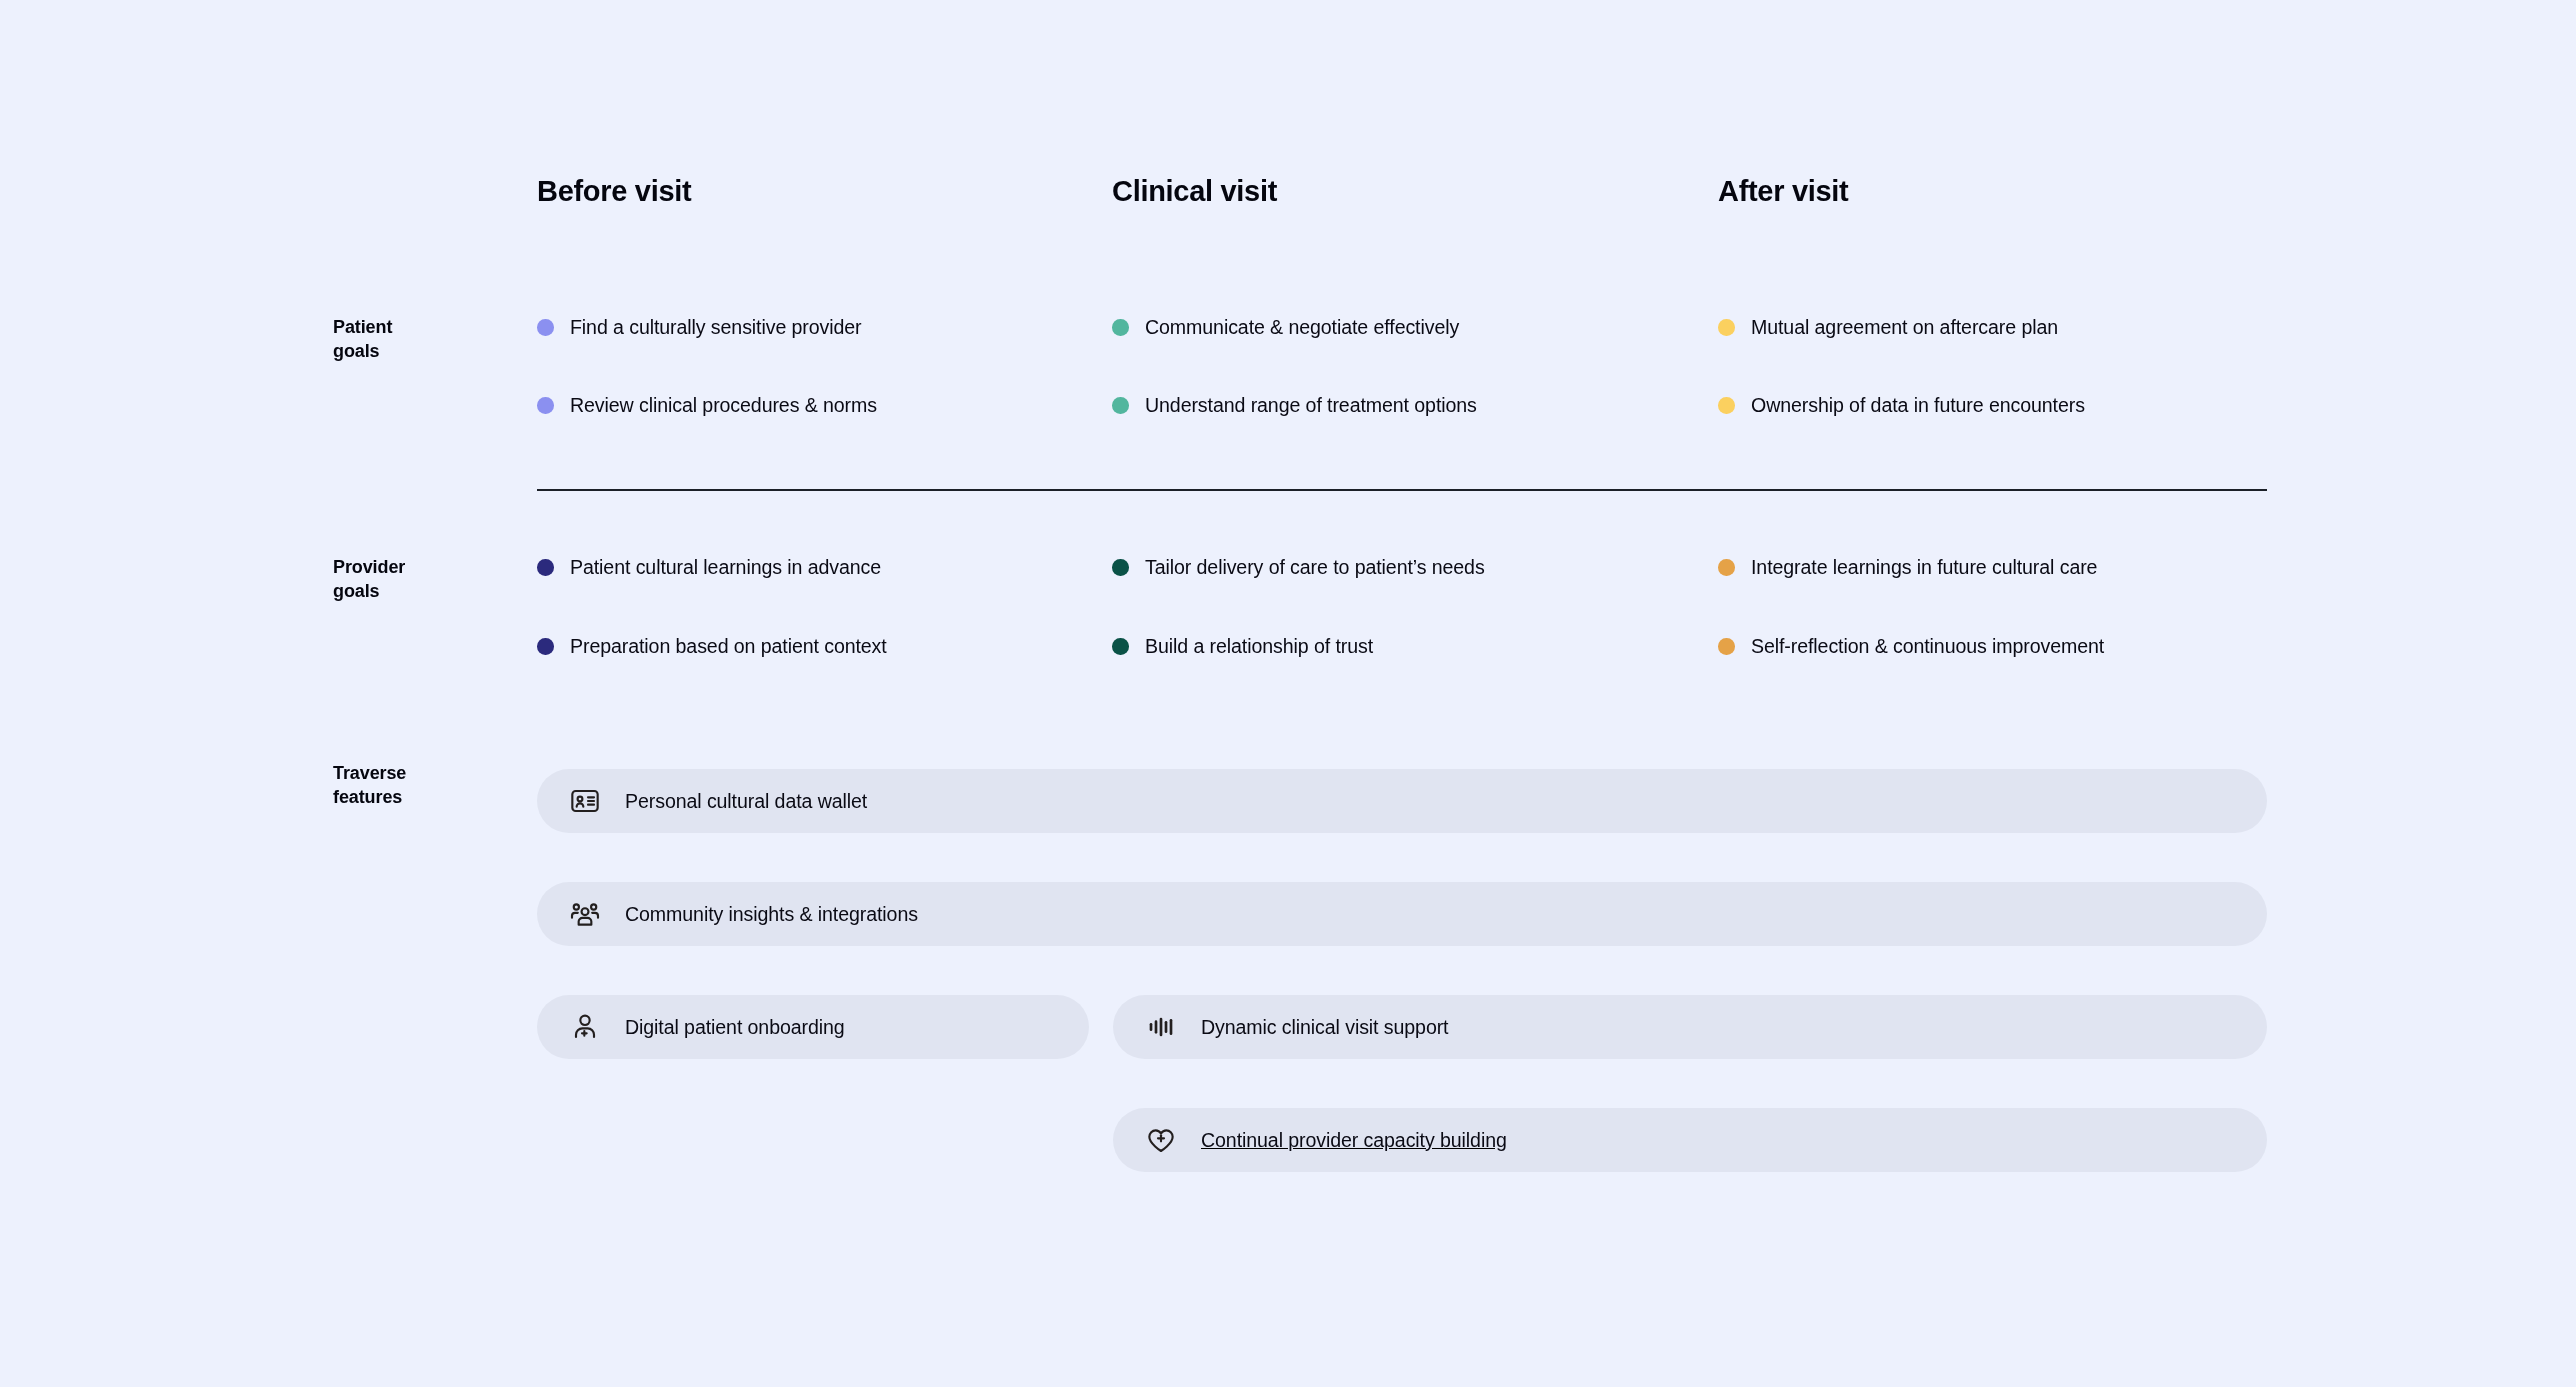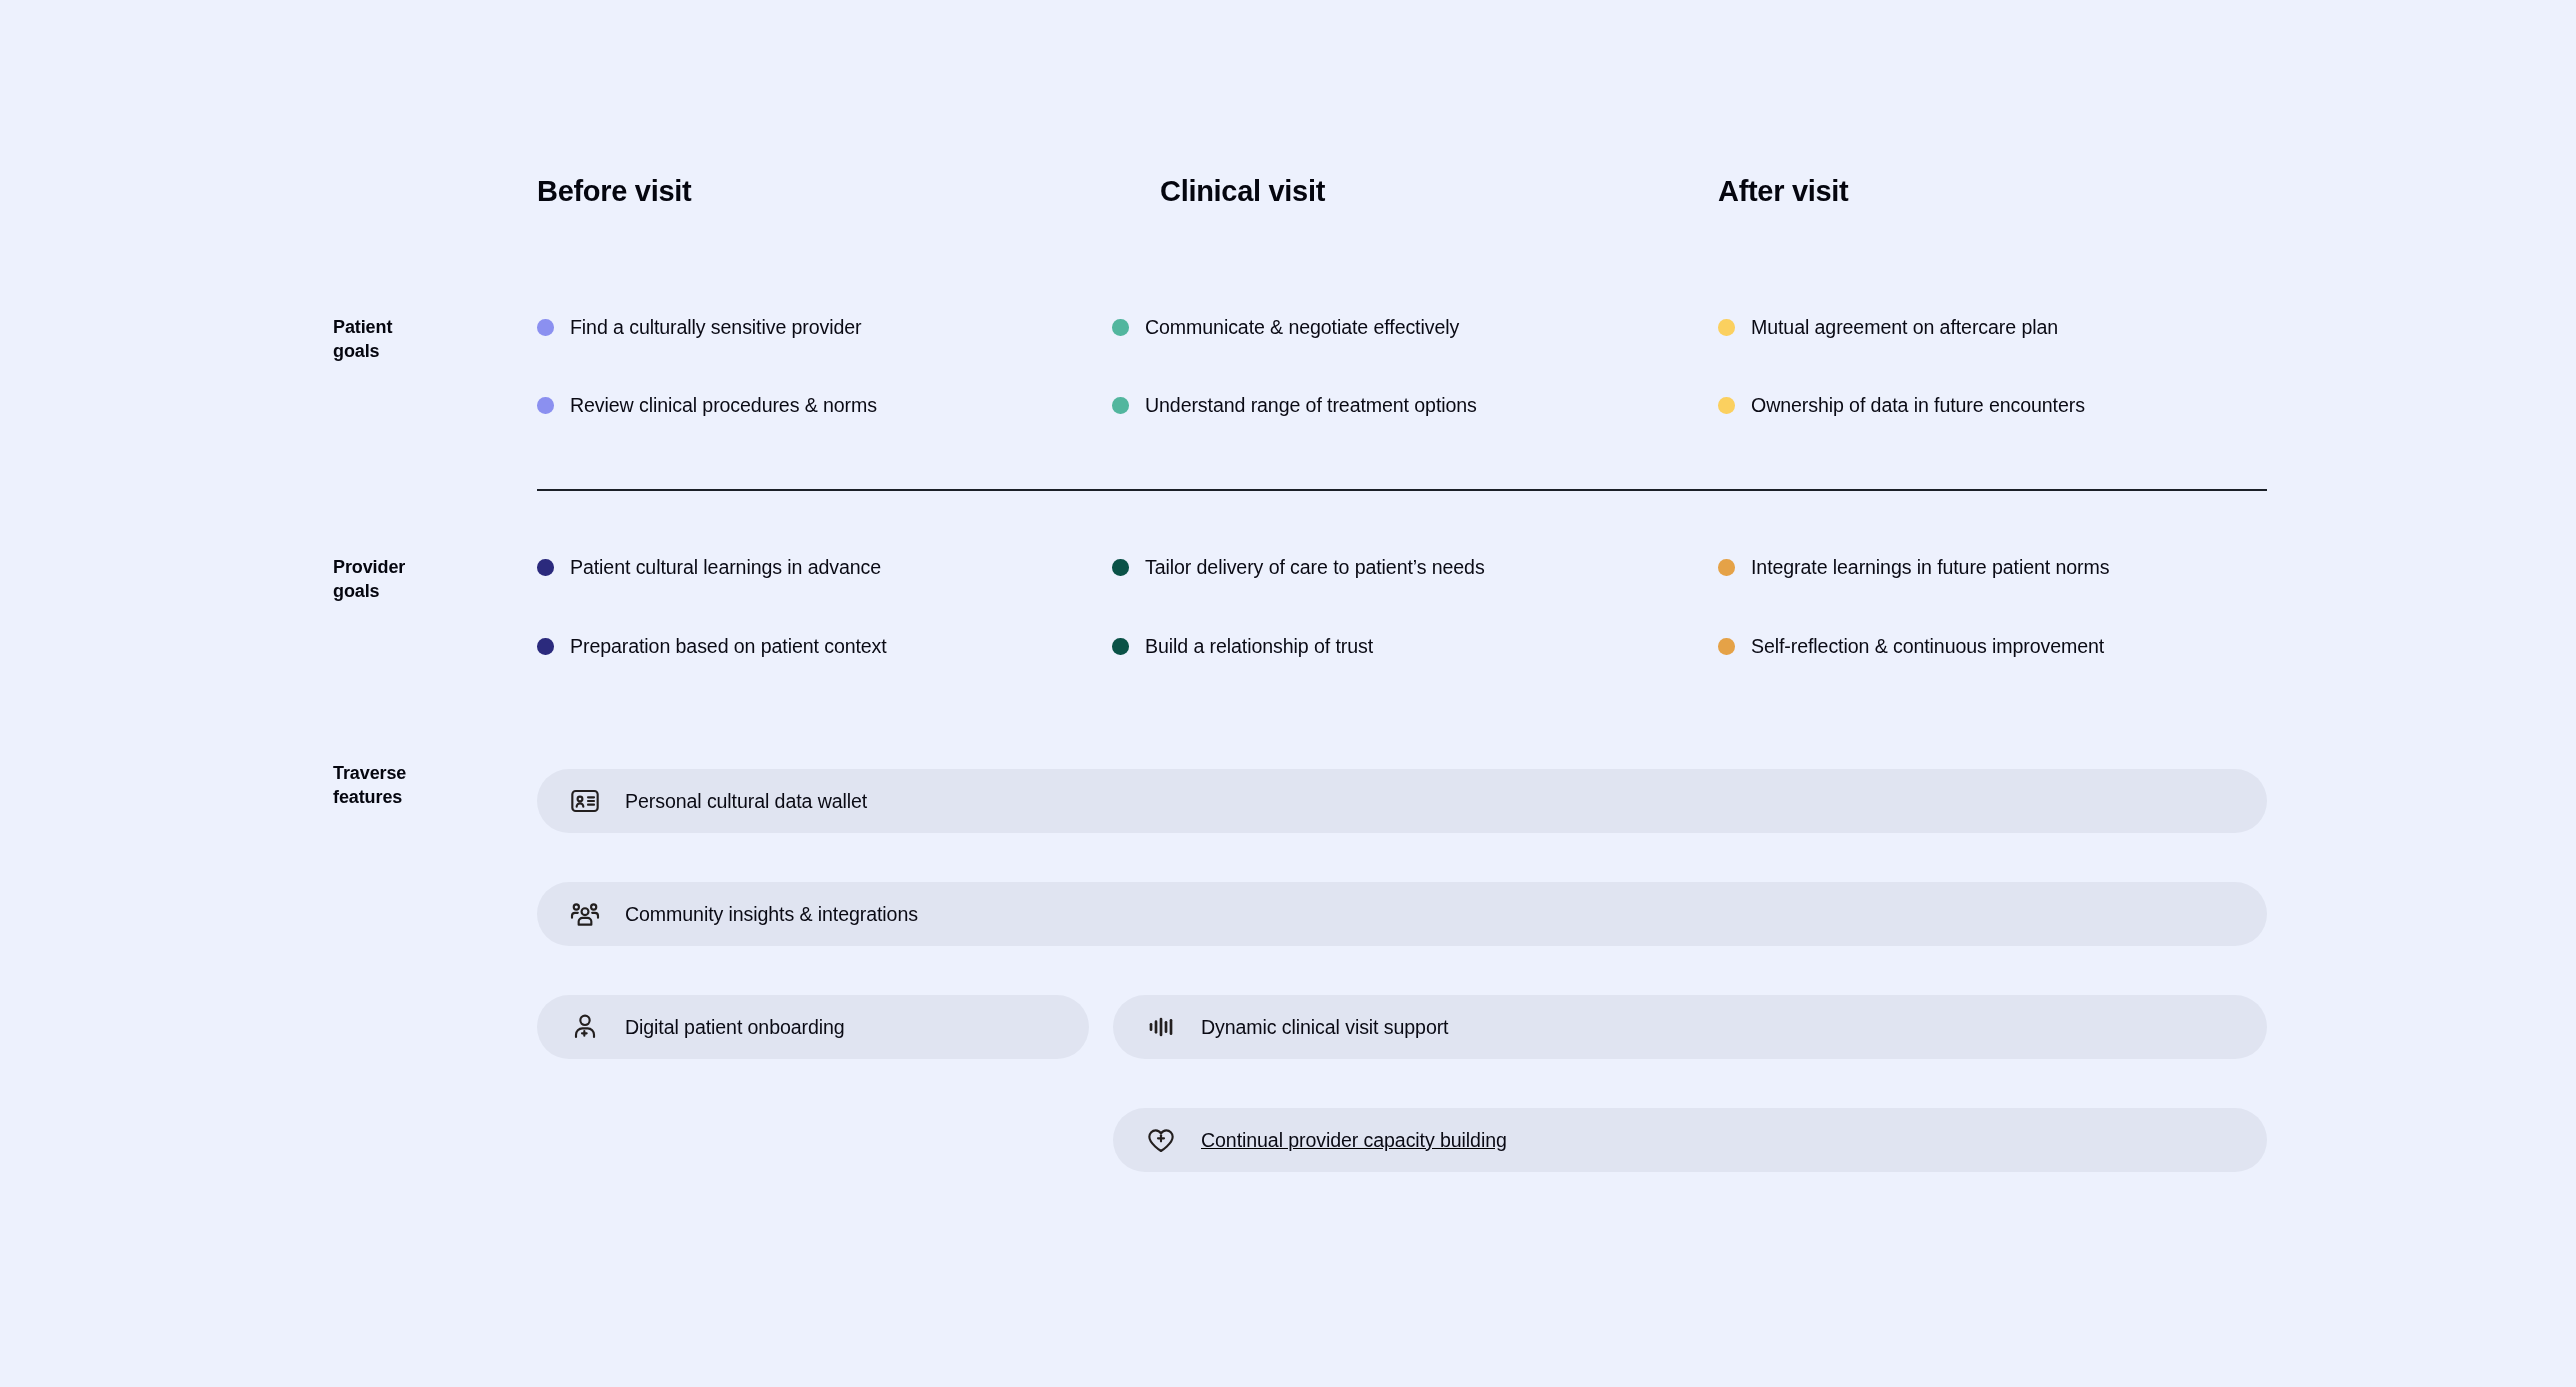--- a/index.html
+++ b/index.html
@@ -34,21 +34,21 @@
   .col-header {
     position: absolute;
     top: 0;
     font-size: 29px;
     font-weight: 700;
     letter-spacing: -0.3px;
     color: #05060f;
     white-space: nowrap;
   }
   .col-header.c1 { left: 0; }
-  .col-header.c2 { left: 575px; margin-left: 48px; }
+  .col-header.c2 { left: 575px; }
   .col-header.c3 { left: 1181px; }
 
   
   .row-label {
     position: absolute;
     left: 291px;
     width: 222px;
     font-size: 18px;
     font-weight: 700;
     line-height: 1.34;
@@ -206,21 +206,21 @@
     <div class="goal c1">
       <span class="goal-dot" style="background: rgb(43, 42, 125);"></span>
       <span class="goal-text">Patient cultural learnings in advance</span>
     </div>
     <div class="goal c2">
       <span class="goal-dot" style="background: rgb(10, 82, 71);"></span>
       <span class="goal-text">Tailor delivery of care to patient’s needs</span>
     </div>
     <div class="goal c3">
       <span class="goal-dot" style="background: rgb(229, 162, 71);"></span>
-      <span class="goal-text">Integrate learnings in future patient norms</span>
+      <span class="goal-text">Integrate learnings in future cultural care</span>
     </div>
   </div>
 
   <div class="goal-row goals-provider-2">
     <div class="goal c1">
       <span class="goal-dot" style="background: rgb(43, 42, 125);"></span>
       <span class="goal-text">Preparation based on patient context</span>
     </div>
     <div class="goal c2">
       <span class="goal-dot" style="background: rgb(10, 82, 71);"></span>

